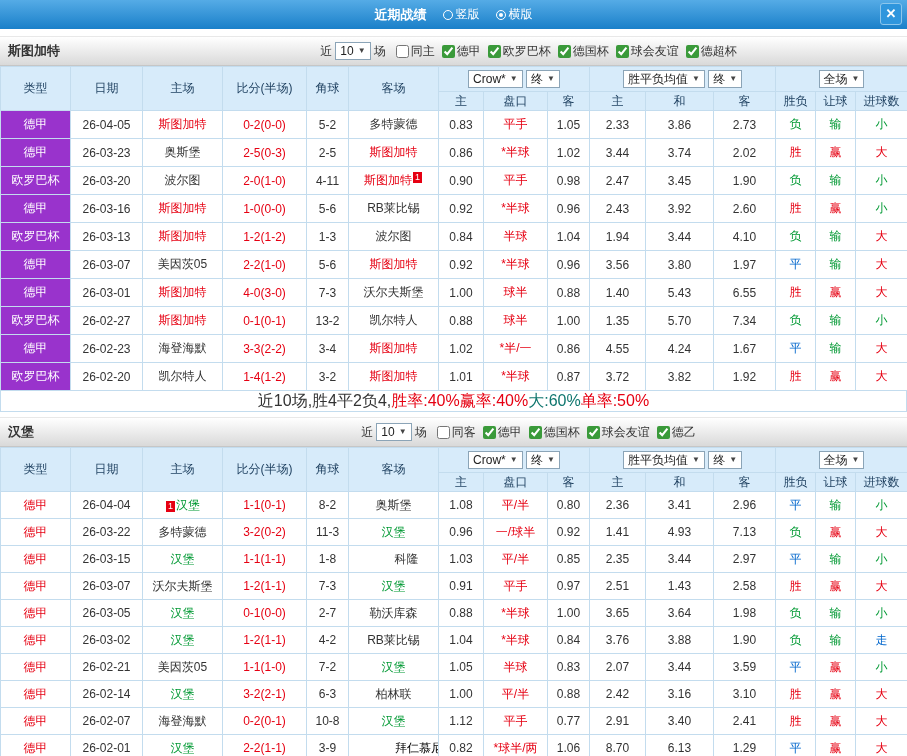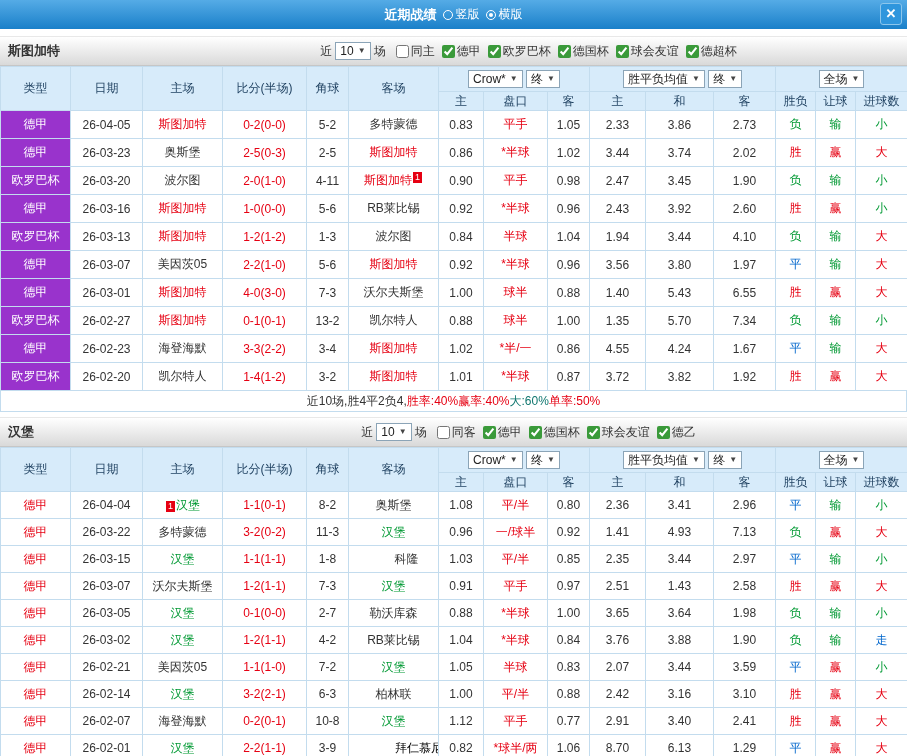--- a/index.html
+++ b/index.html
@@ -8,21 +8,21 @@
     background: #fff;
     font-family: "Liberation Sans", sans-serif;
     font-size: 12px;
     color: #333;
   }
   
   .titlebar {
     height: 29px;
     background: linear-gradient(#55abe6, #1a80c9);
     display: flex; align-items: center; justify-content: center;
-    gap: 6px; position: relative; color: #fff;
+    gap: 16px; position: relative; color: #fff;
   }
   .title { font-weight: bold; font-size: 13px; }
   .radio { display: inline-flex; align-items: center; gap: 3px; cursor: pointer; font-size: 12px; color: #fff; }
   .rcircle { width: 10px; height: 10px; border: 1px solid #fff; border-radius: 50%; position: relative; display: inline-block; }
   .radio.sel .rcircle::after { content: ""; position: absolute; left: 2px; top: 2px; width: 4px; height: 4px; background: #fff; border-radius: 50%; }
   .close-btn {
     position: absolute; right: 5px; top: 3px; width: 22px; height: 22px;
     background: #2f96dd; border: 1px solid #8cc6ec; border-radius: 3px;
     color: #fff; font-size: 13px; font-weight: bold; line-height: 20px; text-align: center; cursor: pointer;
   }
@@ -57,21 +57,21 @@
   .league-red { color: #e60012; }
   .score { color: #e60012; }
   .hcap { color: #e60012; }
   .res-red { color: #e60012; }
   .res-green { color: #009933; }
   .res-blue { color: #0066cc; }
   .badge { display: inline-block; background: #e60012; color: #fff; font-size: 9px; line-height: 11px; padding: 0 2px; margin: 0 1px; }
   .badge-sup { vertical-align: top; }
   .summary {
     height: 21px; border: 1px solid #c3dcee; border-top: none;
-    display: flex; align-items: center; justify-content: center; font-size: 12px;
+    display: flex; align-items: center; justify-content: center; font-size: 16px;
   }
   .team-cell { cursor: pointer; }
 </style>
 </head>
 <body>
 
 <div class="titlebar">
   <span class="title">近期战绩</span>
   <span class="radio">
     <span class="rcircle"></span>

